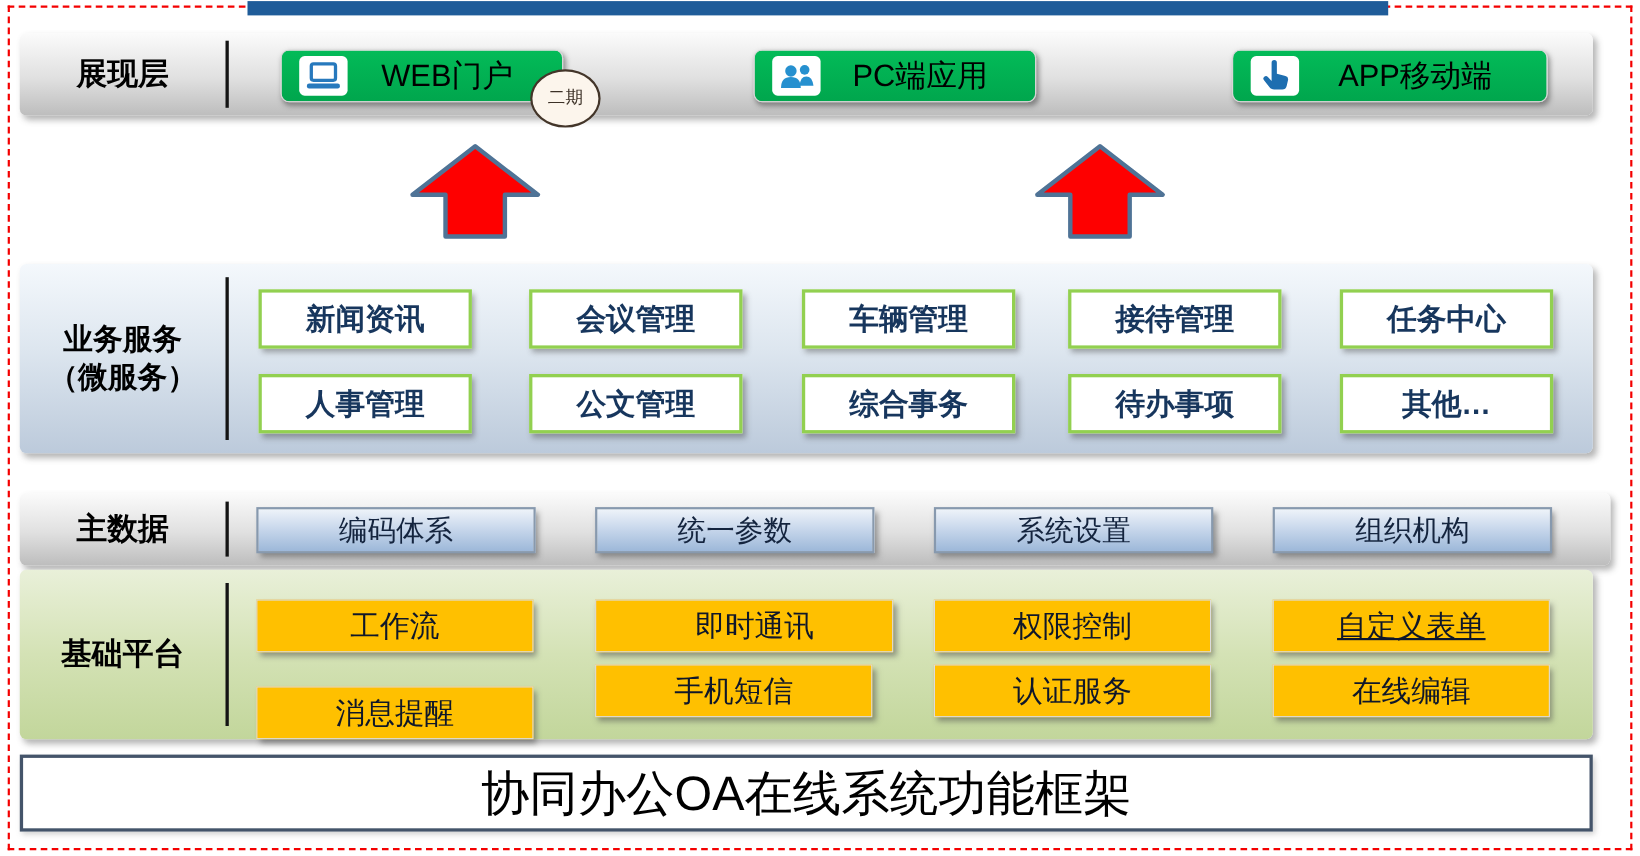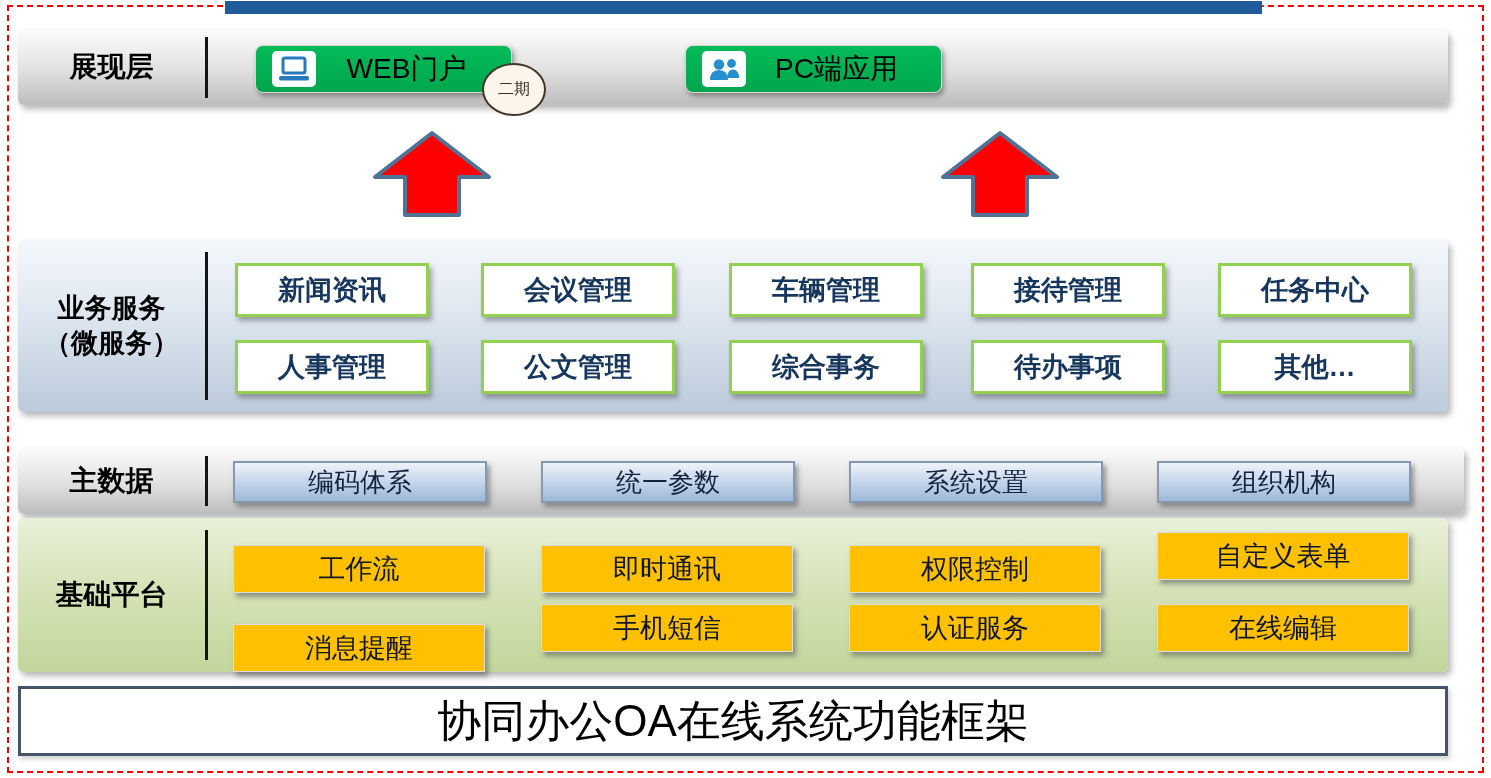--- a/index.html
+++ b/index.html
@@ -49,20 +49,28 @@
         <svg width="36" height="28" viewBox="0 0 36 28">
             <circle cx="13" cy="9.5" r="5.2" fill="#2690cf"></circle>
             <path d="M4 25 q0 -10 9 -10 t9 10 z" fill="#2690cf"></path>
             <circle cx="25.5" cy="8.5" r="4.4" fill="#2690cf"></circle>
             <path d="M21 23 q0.5 -8.5 6 -8.5 t6.5 8.5 z" fill="#2690cf"></path>
           </svg>
       </span>
       <span class="lbl">PC端应用</span>
     </div>
 
+    <div class="gbtn" style="left:1102px;width:285px;">
+      <span class="tile">
+        <svg width="32" height="30" viewBox="0 0 32 30">
+            <path d="M13 3 a2.4 2.4 0 0 1 4.8 0 l0 10 7.8 2.2 a3.2 3.2 0 0 1 2.3 3.8 l-1.2 5.2 a4.2 4.2 0 0 1 -4.1 3.2 l-7.4 0 a5 5 0 0 1 -3.9 -1.9 l-5.2 -6.5 a2.3 2.3 0 0 1 3.5 -3 l3.4 3.6 z" fill="#1e6eb0"></path>
+          </svg>
+      </span>
+      <span class="lbl">APP移动端</span>
+    </div>
   </div>
 
   <div class="badge">二期</div>
 
   <svg class="arrow" style="left:370px;top:130px;" width="124" height="88" viewBox="0 0 124 88">
     <polygon points="62,3 119,47 89,47 89,85 35,85 35,47 5,47" fill="#fe0000" stroke="#4f7396" stroke-width="4" stroke-linejoin="round"></polygon>
   </svg>
   <svg class="arrow" style="left:938px;top:130px;" width="124" height="88" viewBox="0 0 124 88">
     <polygon points="62,3 119,47 89,47 89,85 35,85 35,47 5,47" fill="#fe0000" stroke="#4f7396" stroke-width="4" stroke-linejoin="round"></polygon>
   </svg>
@@ -95,23 +103,23 @@
     <div class="bbox" style="left:523px;top:13px;">统一参数</div>
     <div class="bbox" style="left:831px;top:13px;">系统设置</div>
     <div class="bbox" style="left:1139px;top:13px;">组织机构</div>
   </div>
 
   <div class="layer greenish" style="top:518px;height:154px;">
     <div class="layer-label">基础平台</div>
     <div class="vdiv" style="left:187px;top:12px;height:130px;"></div>
 
     <div class="obox" style="left:215px;top:27px;">工作流</div>
-    <div class="obox" style="left:523px;top:27px;">即时通讯</div>
+    <div class="obox" style="left:523px;top:27px;padding-left:19px;">即时通讯</div>
     <div class="obox" style="left:831px;top:27px;">权限控制</div>
-    <div class="obox" style="left:1139px;top:14px;">自定义表单</div>
+    <div class="obox" style="left:1139px;top:27px;text-decoration:underline;">自定义表单</div>
 
     <div class="obox" style="left:215px;top:86px;margin-top:20px;">消息提醒</div>
     <div class="obox" style="left:523px;top:86px;">手机短信</div>
     <div class="obox" style="left:831px;top:86px;">认证服务</div>
     <div class="obox" style="left:1139px;top:86px;">在线编辑</div>
   </div>
 
   <div class="footer">协同办公OA在线系统功能框架</div>
 
 </div>

